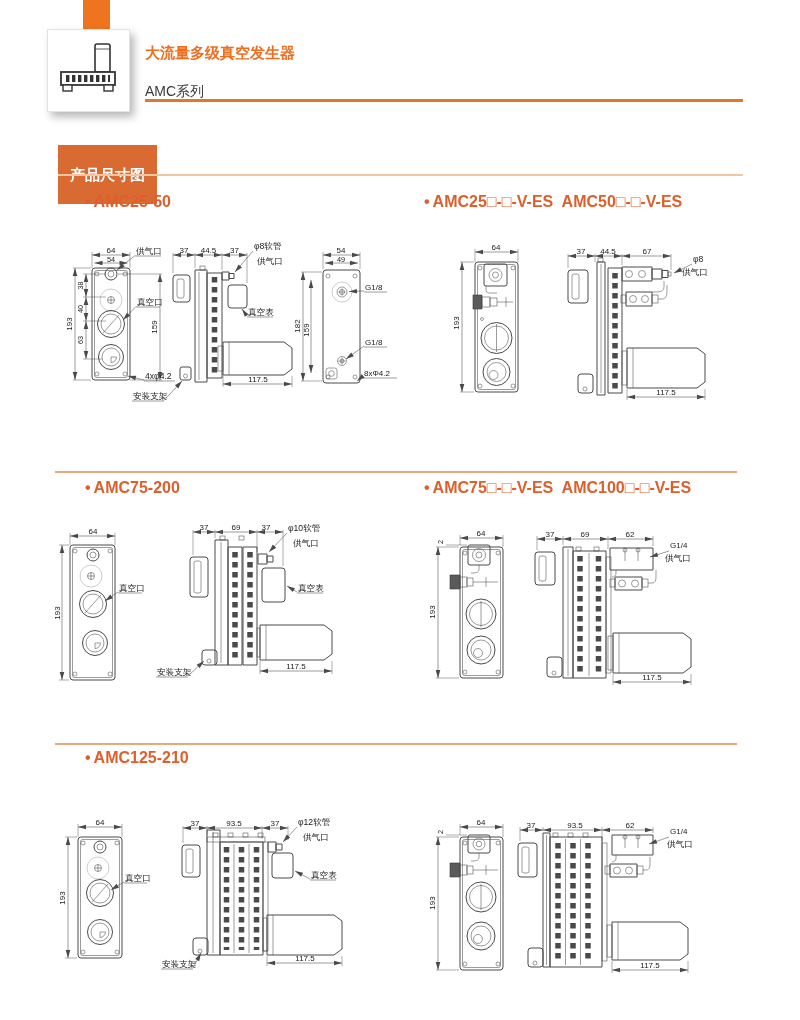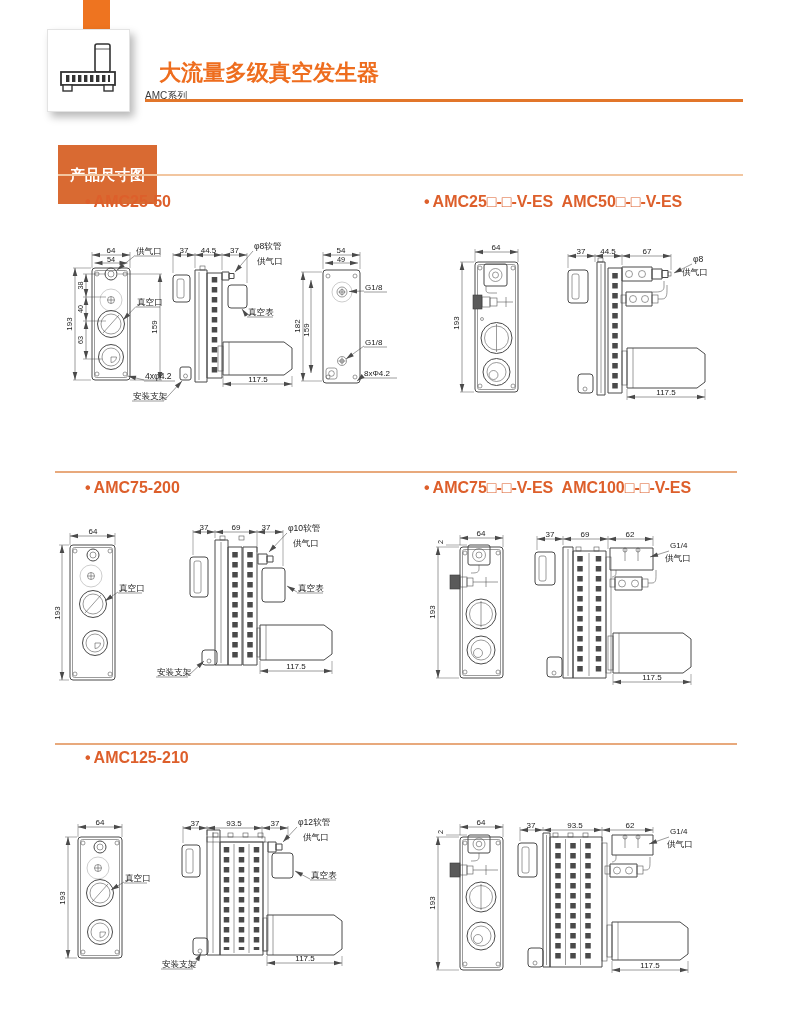--- a/index.html
+++ b/index.html
@@ -2,22 +2,22 @@
 <html><head>
 <meta charset="utf-8">
 <style>
   html,body{margin:0;padding:0;background:#fff;}
   .page{position:relative;width:800px;height:1020px;background:#fff;overflow:hidden;
         font-family:"Liberation Sans","DejaVu Sans",sans-serif;}
   .top-tab{position:absolute;left:83px;top:0;width:27px;height:29px;background:#ee7420;}
   .logo-card{position:absolute;left:47px;top:29px;width:81px;height:81px;background:#fff;
              border:1px solid #e3e3e3;box-shadow:4px 5px 8px rgba(0,0,0,.28);
              display:flex;align-items:center;justify-content:center;}
-  .page-title{position:absolute;left:145px;top:44px;font-size:22px;font-weight:bold;color:#ee6d1e;margin:14px;}
-  .series{position:absolute;left:145px;top:89px;font-size:10px;color:#3a3a3a;}
+  .page-title{position:absolute;left:145px;top:44px;font-size:15px;font-weight:bold;color:#ee6d1e;margin:0;}
+  .series{position:absolute;left:145px;top:83px;font-size:14px;color:#3a3a3a;}
   .hrule{position:absolute;left:145px;top:99px;width:598px;height:3px;background:#e2762a;}
   .badge{position:absolute;left:58px;top:145px;height:27px;line-height:27px;padding:16px 12px;
          background:#d96a32;color:#fff;font-size:15px;font-weight:bold;}
   .lightrule{position:absolute;left:58px;top:174px;width:685px;height:2px;background:#f2c6a0;}
   .divider{position:absolute;left:55px;width:682px;height:2px;background:#e8a97c;}
   .sec-title{position:absolute;font-size:16px;font-weight:bold;color:#dd5f2b;white-space:pre;}
   .sec-title .blt{margin-right:3px;}
   svg.panel{position:absolute;}
   .o{fill:none;stroke:#4a4a4a;stroke-width:1;stroke-linejoin:round;}
   .t{fill:none;stroke:#4a4a4a;stroke-width:.55;}

